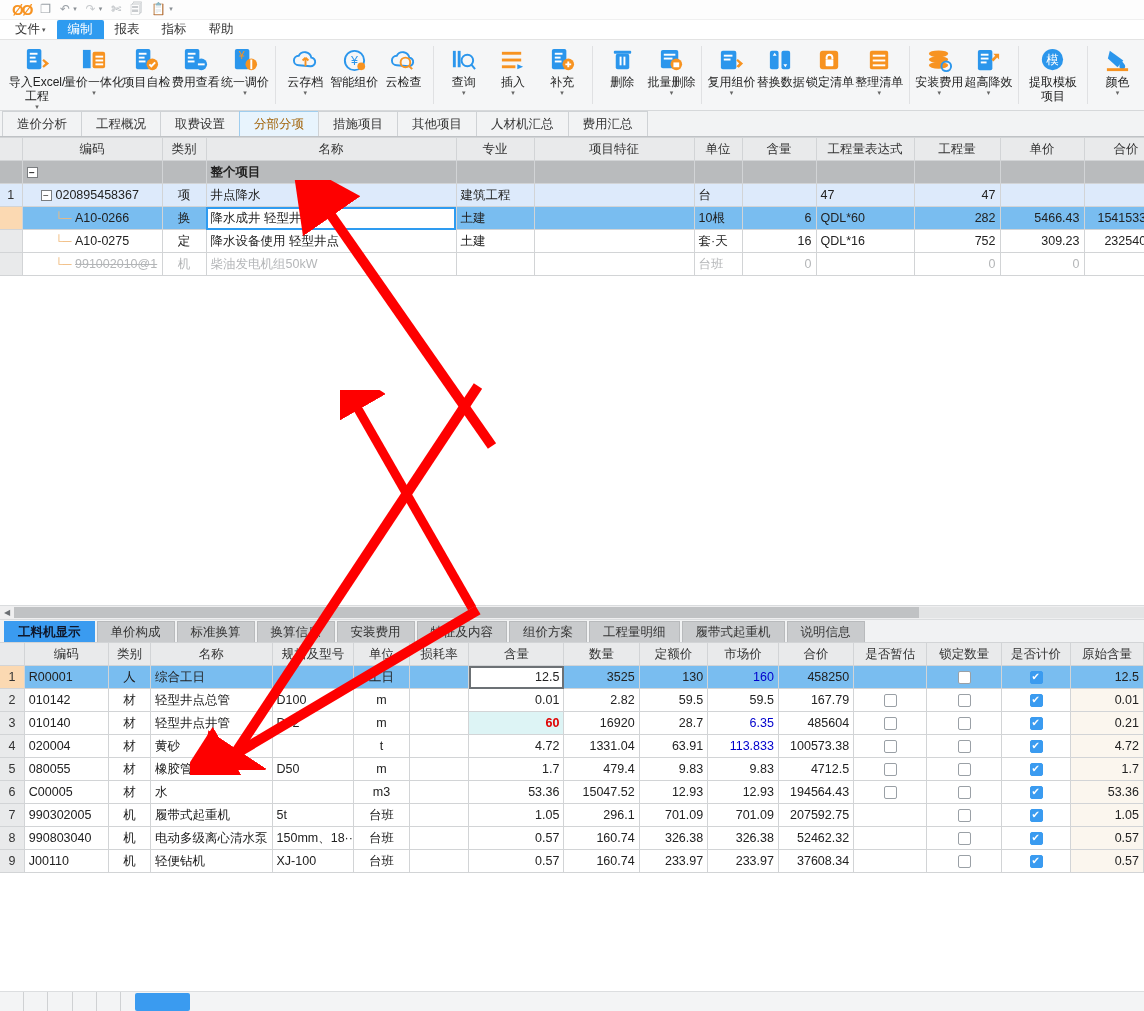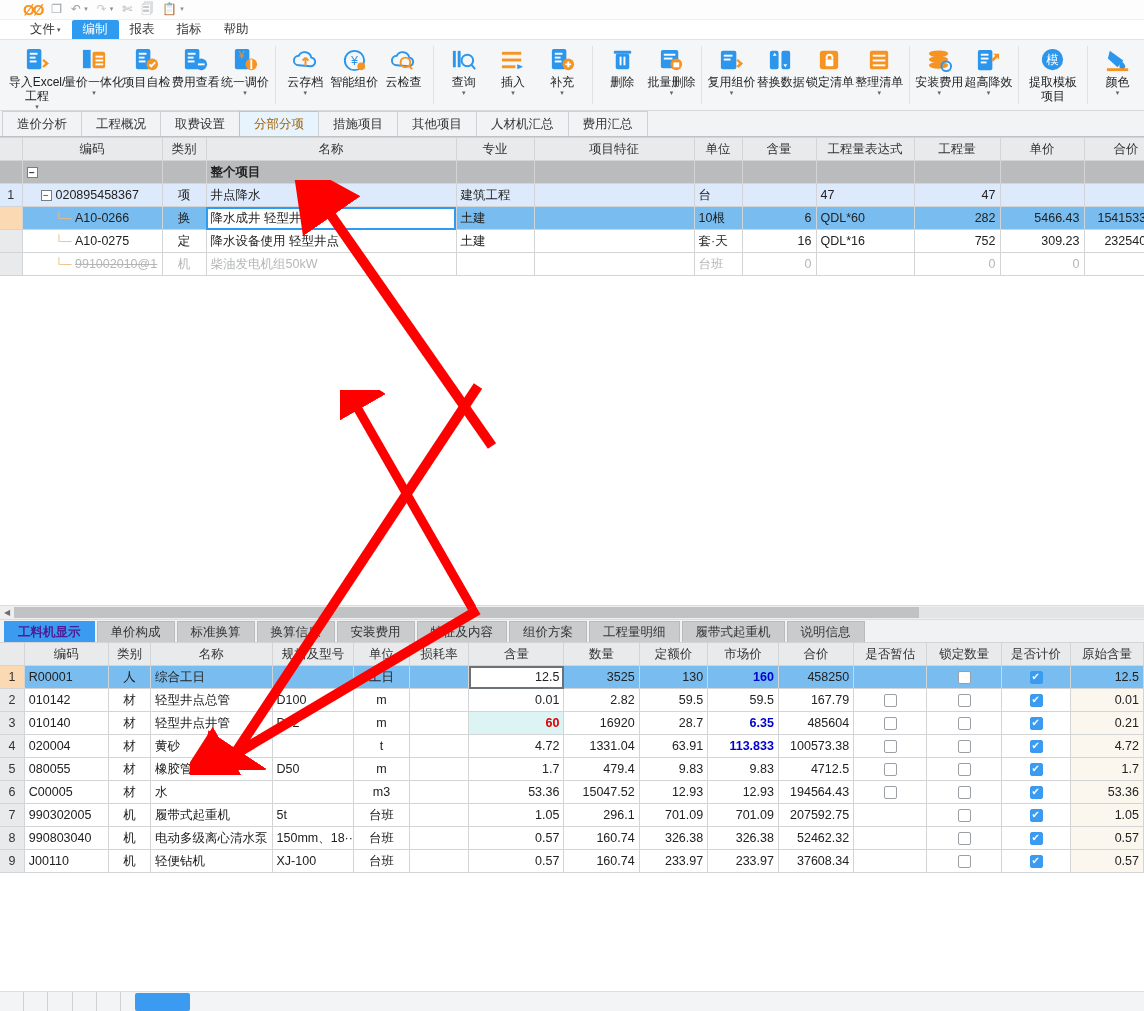--- a/index.html
+++ b/index.html
@@ -15,36 +15,36 @@
   #app { position: relative; width: 1144px; height: 1011px; }
 
   
   .titlebar {
     height: 20px; width: 100%;
     background: #fdfdfd;
     display: flex; align-items: flex-end;
     position: relative;
     border-bottom: 1px solid #f0f0f0;
   }
-  .qat { display: flex; align-items: center; gap: 9px; padding-left: 23px; height: 20px; }
+  .qat { display: flex; align-items: center; gap: 9px; padding-left: 12px; height: 20px; }
   .qat-logo { color: #f79321; font-size: 15px; font-weight: bold; letter-spacing: -2px; }
   .qat-ico { color: #9aa0a6; font-size: 12px; line-height: 1; }
   .qat-ico.dim { color: #c7cacd; }
   .qat-caret { font-size: 7px; color: #8a8f94; margin-left:-6px; }
   .title-text {
     position: absolute; left: 0; right: 0; top: 2px;
     text-align: center; font-size: 12.5px; color: #3b3b3b;
     white-space: nowrap; overflow: hidden;
     padding-left: 100px;
   }
 
   
   .menubar {
     height: 20px; background: #ffffff;
-    display: flex; align-items: center; padding-left: 19px; gap: 0px;
+    display: flex; align-items: center; padding-left: 4px; gap: 0px;
     border-bottom: 1px solid #e3e3e3;
   }
   .menu-item {
     padding: 2px 11px; font-size: 12.5px; color: #333; height: 19px;
     display: flex; align-items: center; white-space: nowrap;
   }
   .menu-item.active { background: #2e9bf0; color: #fff; border-radius: 2px 2px 0 0; }
   .menu-caret { font-size: 7px; margin-left: 2px; color: #555; }
 
   
@@ -108,21 +108,21 @@
     background: #ffffff !important;
     outline: 2px solid #2e9bf0; outline-offset: -2px;
     position: relative;
   }
   .cell-focus {
     background: #ffffff !important;
     outline: 2px solid #6c7175; outline-offset: -2px;
   }
   .cell-cyan { background: #ddf4f5 !important; }
   .val-red { color: #e00000; font-weight: bold; }
-  .val-blue { color: #0000cc; font-weight: bold; }
+  .val-blue { color: #0000cc; font-weight: normal; }
   .col-beige { background: #fbf6ee; }
 
   .rowhdr { background: #e9eaeb; text-align: center; color: #333; }
   .rowhdr.sel { background: #fbd9b2; }
 
   .treewrap { display: flex; align-items: center; height: 100%; }
   .tline { color: #f0b97a; font-size: 12px; }
   .tbox {
     display:inline-flex; align-items:center; justify-content:center;
     width: 11px; height: 11px; border: 1px solid #7a7d80; background:#fff;
@@ -154,21 +154,21 @@
   
   .lowtabs {
     height: 22px; background: #f1f2f3; display: flex; align-items: stretch;
     padding: 1px 0 0 4px;
   }
   .ltab {
     padding: 0 13px; display: flex; align-items: center; justify-content: center;
     font-size: 12.5px; color: #333; background: #c9cbcd;
     border: 1px solid #b8babc; border-bottom: none; margin-right: 2px;
   }
-  .ltab.active { background: #3a9bf0; color: #4c1d95; font-weight: bold; border-color:#3a9bf0; }
+  .ltab.active { background: #3a9bf0; color: #0f172a; font-weight: bold; border-color:#3a9bf0; }
 
   
   .statusbar {
     position: absolute; left: 0; bottom: 0; width: 1144px; height: 20px;
     background: #f3f4f5; border-top: 1px solid #dcdee0;
     display: flex; align-items: center; gap: 0; overflow: hidden;
     font-size: 11.5px; color: #4a4a4a;
   }
   .st-seg { padding: 0 10px; border-right: 1px solid #cfd1d3; height: 20px; display:flex; align-items:center; white-space: nowrap; }
   .st-btn {

